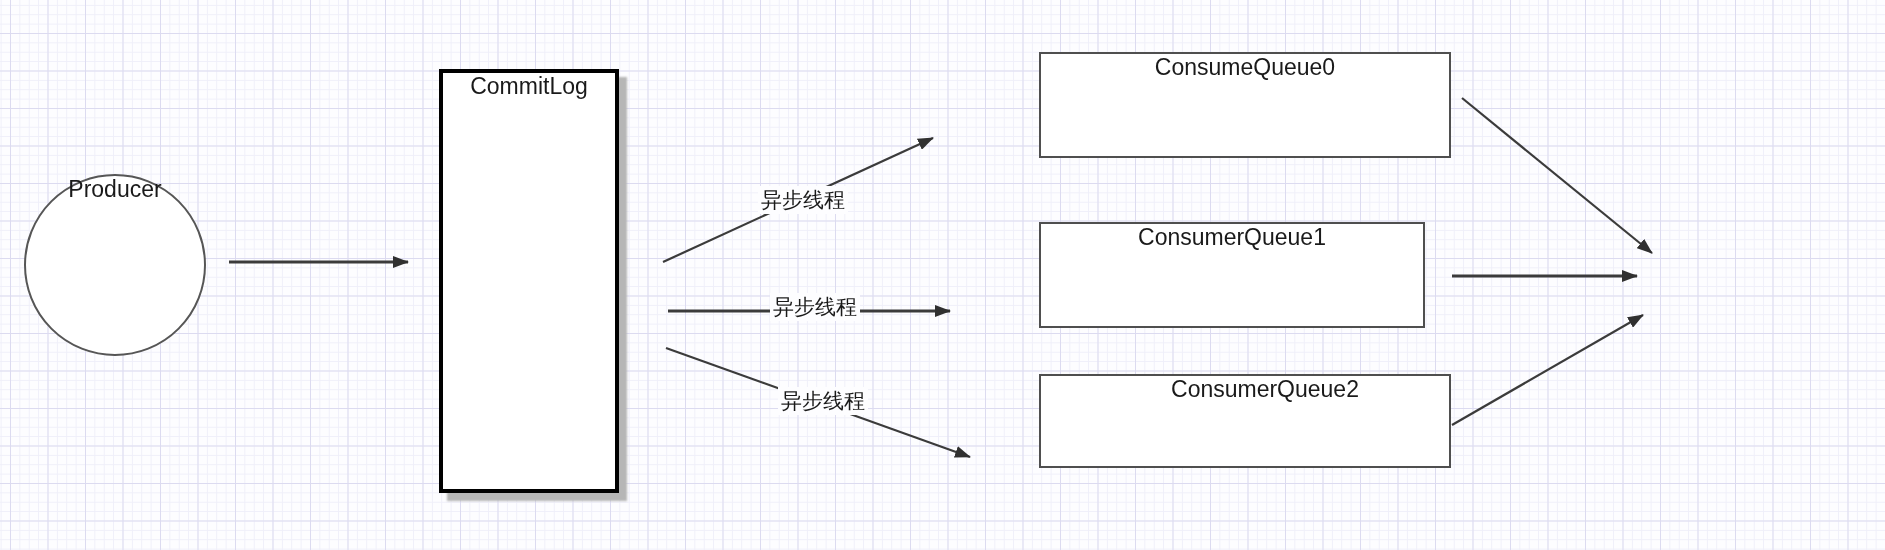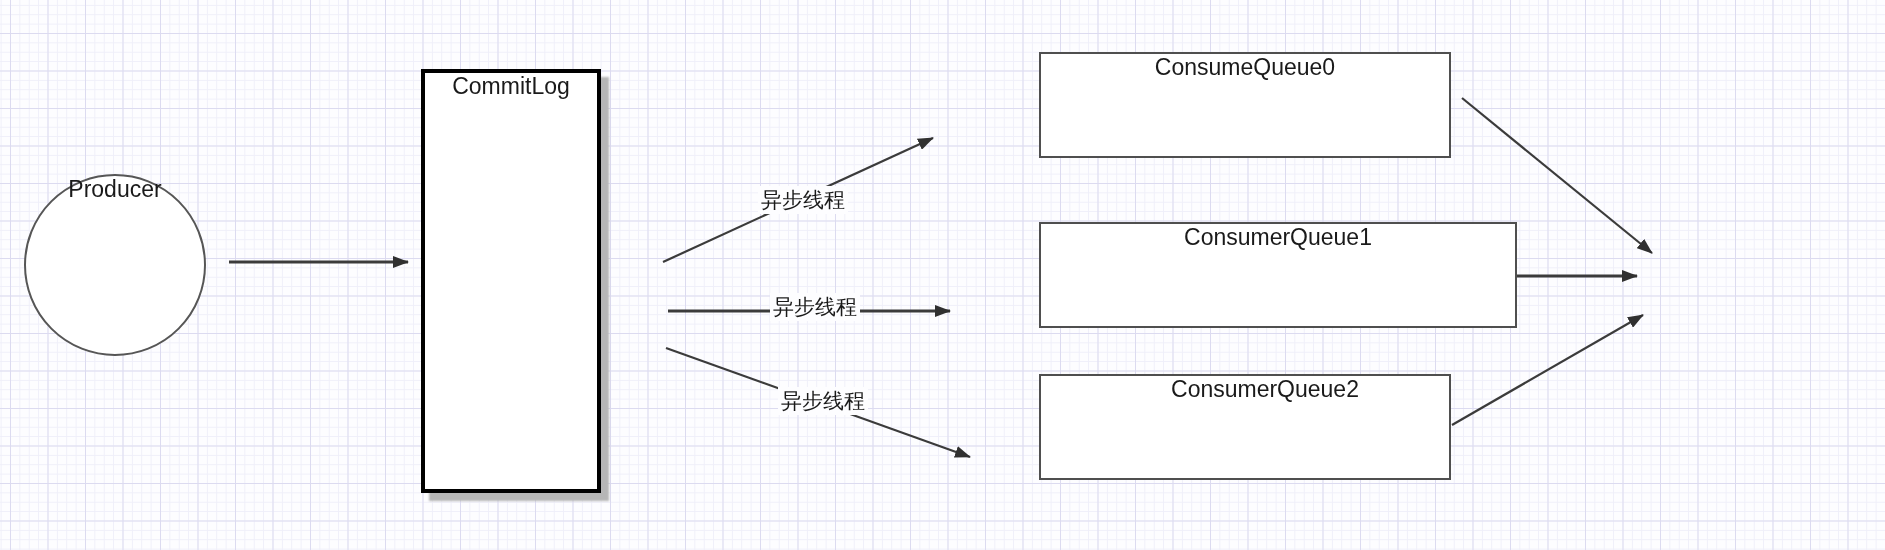--- a/index.html
+++ b/index.html
@@ -59,33 +59,33 @@
     <line x1="666" y1="348" x2="970" y2="457" stroke="#3b3b3b" stroke-width="2.2" marker-end="url(#ah)"></line>
     <line x1="1462" y1="98" x2="1652" y2="253" stroke="#3b3b3b" stroke-width="2.2" marker-end="url(#ah)"></line>
     <line x1="1452" y1="276" x2="1637" y2="276" stroke="#3b3b3b" stroke-width="3" marker-end="url(#ah)"></line>
     <line x1="1452" y1="425" x2="1643" y2="315" stroke="#3b3b3b" stroke-width="2.2" marker-end="url(#ah)"></line>
   </svg>
 
   <div class="node circle" style="left:24px;top:174px;width:182px;height:182px;">
     <span>Producer</span>
   </div>
 
-  <div class="node commitlog" style="left:421px;top:69px;width:180px;height:424px;">
+  <div class="node commitlog" style="left:439px;top:69px;width:180px;height:424px;">
     <span>CommitLog</span>
   </div>
 
   <div class="node rect" style="left:1039px;top:52px;width:412px;height:106px;">
     <span>ConsumeQueue0</span>
   </div>
 
-  <div class="node rect" style="left:1039px;top:222px;width:478px;height:106px;">
+  <div class="node rect" style="left:1039px;top:222px;width:386px;height:106px;">
     <span>ConsumerQueue1</span>
   </div>
 
-  <div class="node rect" style="left:1039px;top:374px;width:412px;height:106px;padding-left:40px;">
+  <div class="node rect" style="left:1039px;top:374px;width:412px;height:94px;padding-left:40px;">
     <span>ConsumerQueue2</span>
   </div>
 
 
   <div class="edge-label" style="left:803px;top:200px;">异步线程</div>
   <div class="edge-label" style="left:815px;top:307px;">异步线程</div>
   <div class="edge-label" style="left:823px;top:401px;">异步线程</div>
 
 </div>
 

